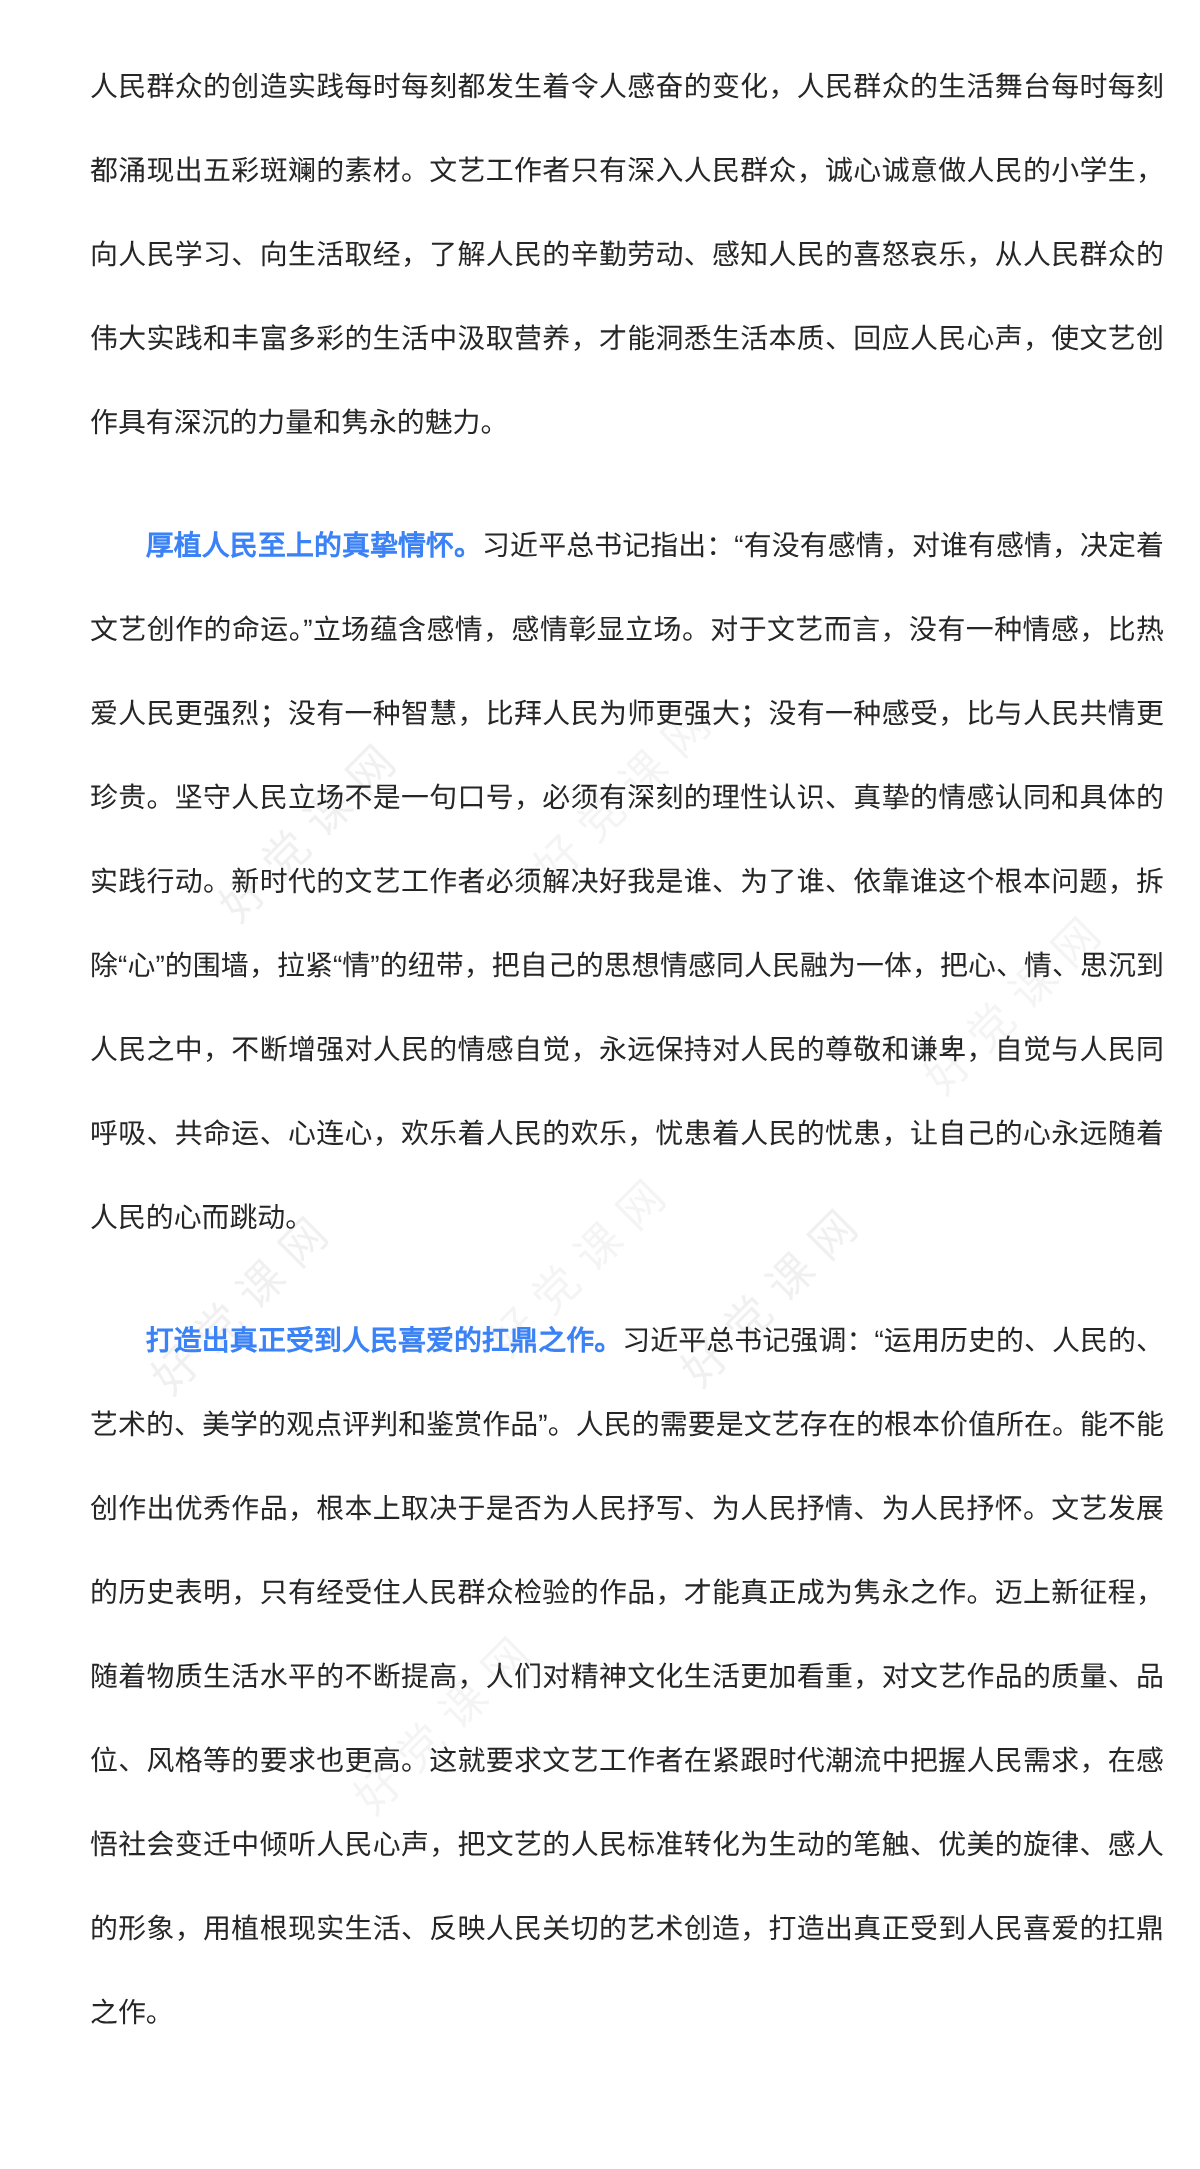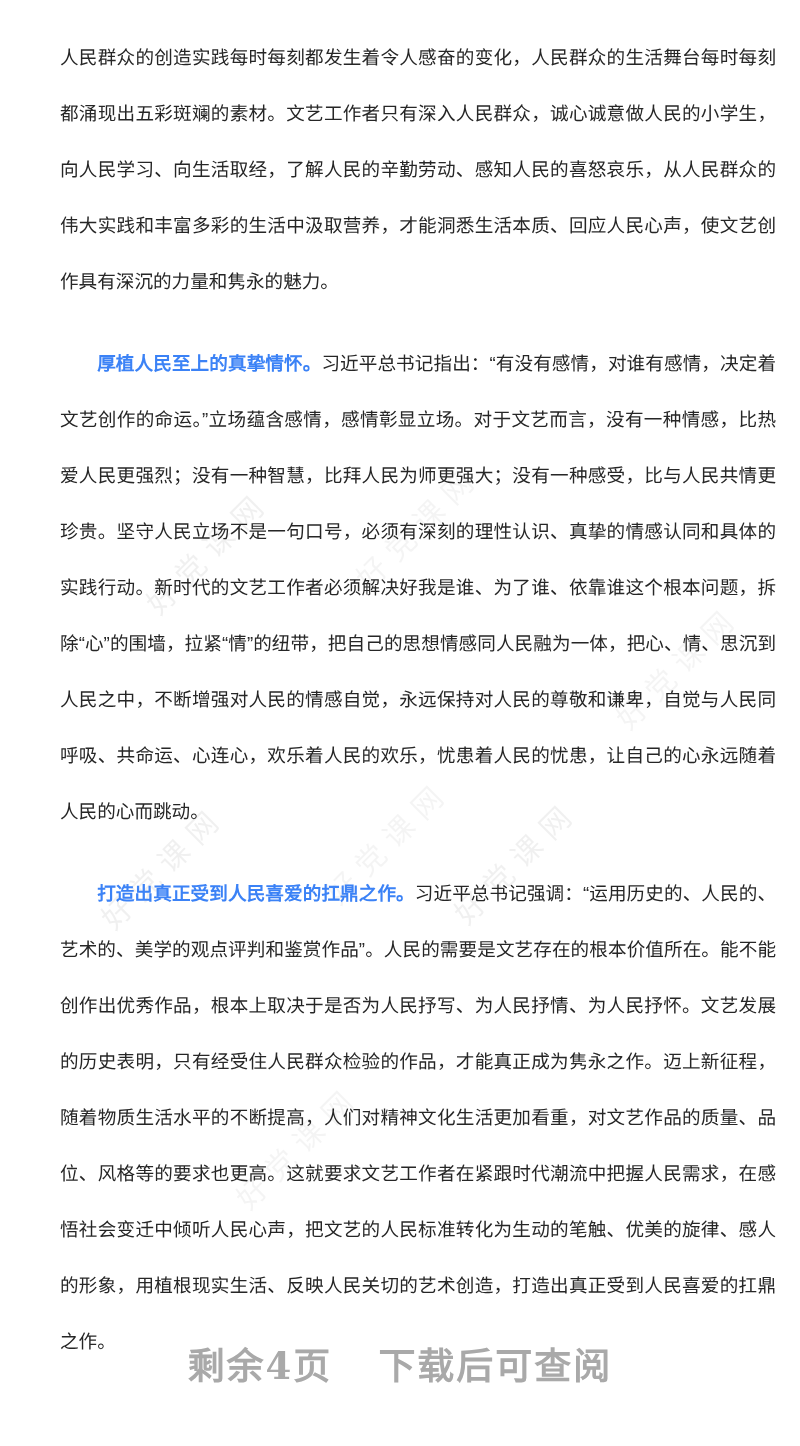--- a/index.html
+++ b/index.html
@@ -93,17 +93,14 @@
   <span class="wm light" style="left:240px; top:1180px;">好党课网</span>
 
   <div class="content">
     <p><span>人民群众的创造实践每时每刻都发生着令人感奋的变化，人民群众的生活舞台每时每刻都涌现出五彩斑斓的素材。文艺工作者只有深入人民群众，诚心诚意做人民的小学生，向人民学习、向生活取经，了解人民的辛勤劳动、感知人民的喜怒哀乐，从人民群众的伟大实践和丰富多彩的生活中汲取营养，才能洞悉生活本质、回应人民心声，使文艺创作具有深沉的力量和隽永的魅力。</span></p>
 
     <p class="indent"><strong>厚植人民至上的真挚情怀。</strong><span>习近平总书记指出：“有没有感情，对谁有感情，决定着文艺创作的命运。”立场蕴含感情，感情彰显立场。对于文艺而言，没有一种情感，比热爱人民更强烈；没有一种智慧，比拜人民为师更强大；没有一种感受，比与人民共情更珍贵。坚守人民立场不是一句口号，必须有深刻的理性认识、真挚的情感认同和具体的实践行动。新时代的文艺工作者必须解决好我是谁、为了谁、依靠谁这个根本问题，拆除“心”的围墙，拉紧“情”的纽带，把自己的思想情感同人民融为一体，把心、情、思沉到人民之中，不断增强对人民的情感自觉，永远保持对人民的尊敬和谦卑，自觉与人民同呼吸、共命运、心连心，欢乐着人民的欢乐，忧患着人民的忧患，让自己的心永远随着人民的心而跳动。</span></p>
 
     <p class="indent"><strong>打造出真正受到人民喜爱的扛鼎之作。</strong><span>习近平总书记强调：“运用历史的、人民的、艺术的、美学的观点评判和鉴赏作品”。人民的需要是文艺存在的根本价值所在。能不能创作出优秀作品，根本上取决于是否为人民抒写、为人民抒情、为人民抒怀。文艺发展的历史表明，只有经受住人民群众检验的作品，才能真正成为隽永之作。迈上新征程，随着物质生活水平的不断提高，人们对精神文化生活更加看重，对文艺作品的质量、品位、风格等的要求也更高。这就要求文艺工作者在紧跟时代潮流中把握人民需求，在感悟社会变迁中倾听人民心声，把文艺的人民标准转化为生动的笔触、优美的旋律、感人的形象，用植根现实生活、反映人民关切的艺术创造，打造出真正受到人民喜爱的扛鼎之作。</span></p>
   </div>
 
-  <div class="footer-notice">
-    <span class="part first">剩余4页</span><span class="part">下载后可查阅</span>
-  </div>
 
 </div>
 
 </body></html>

